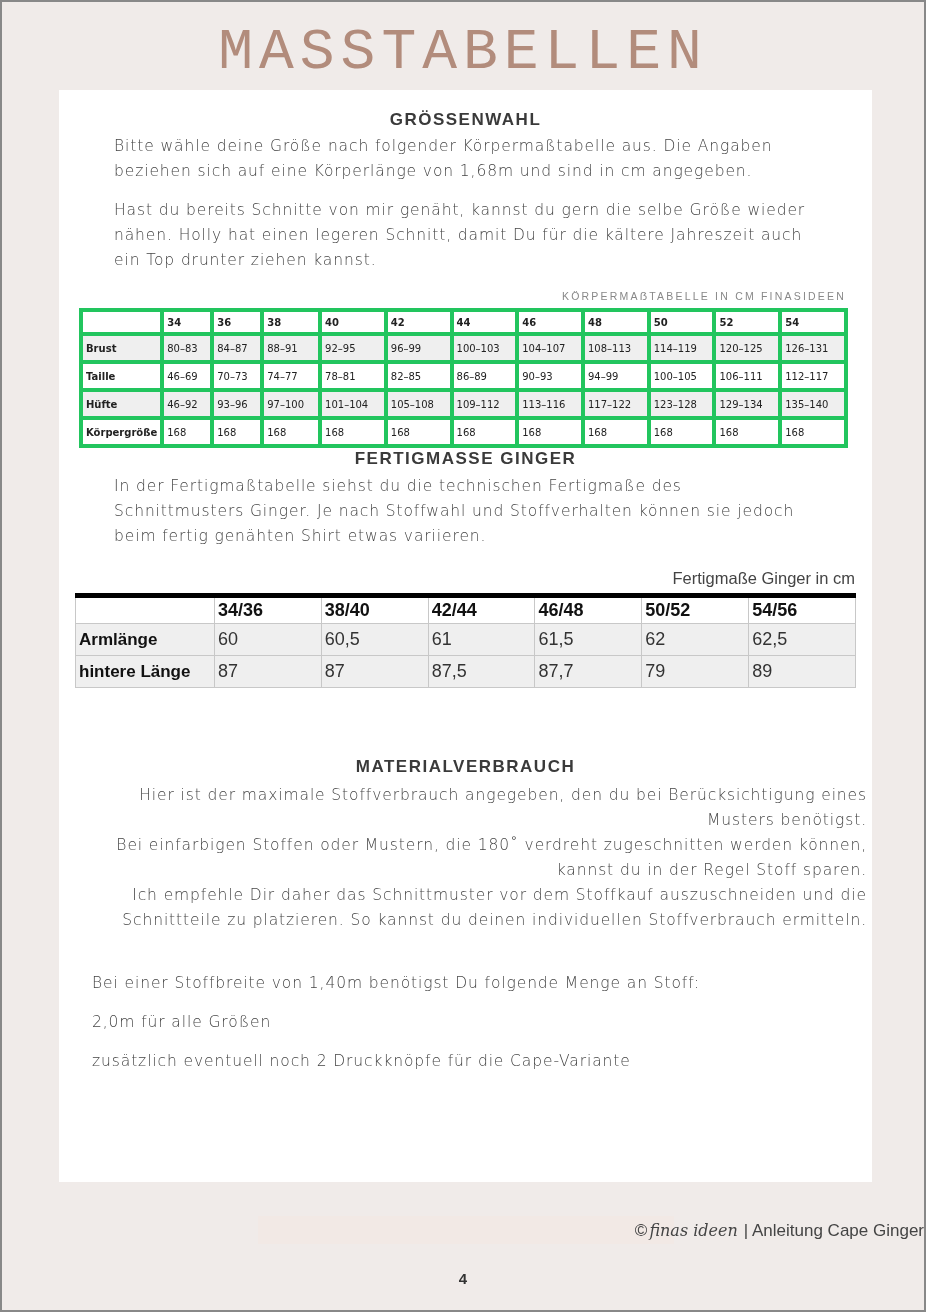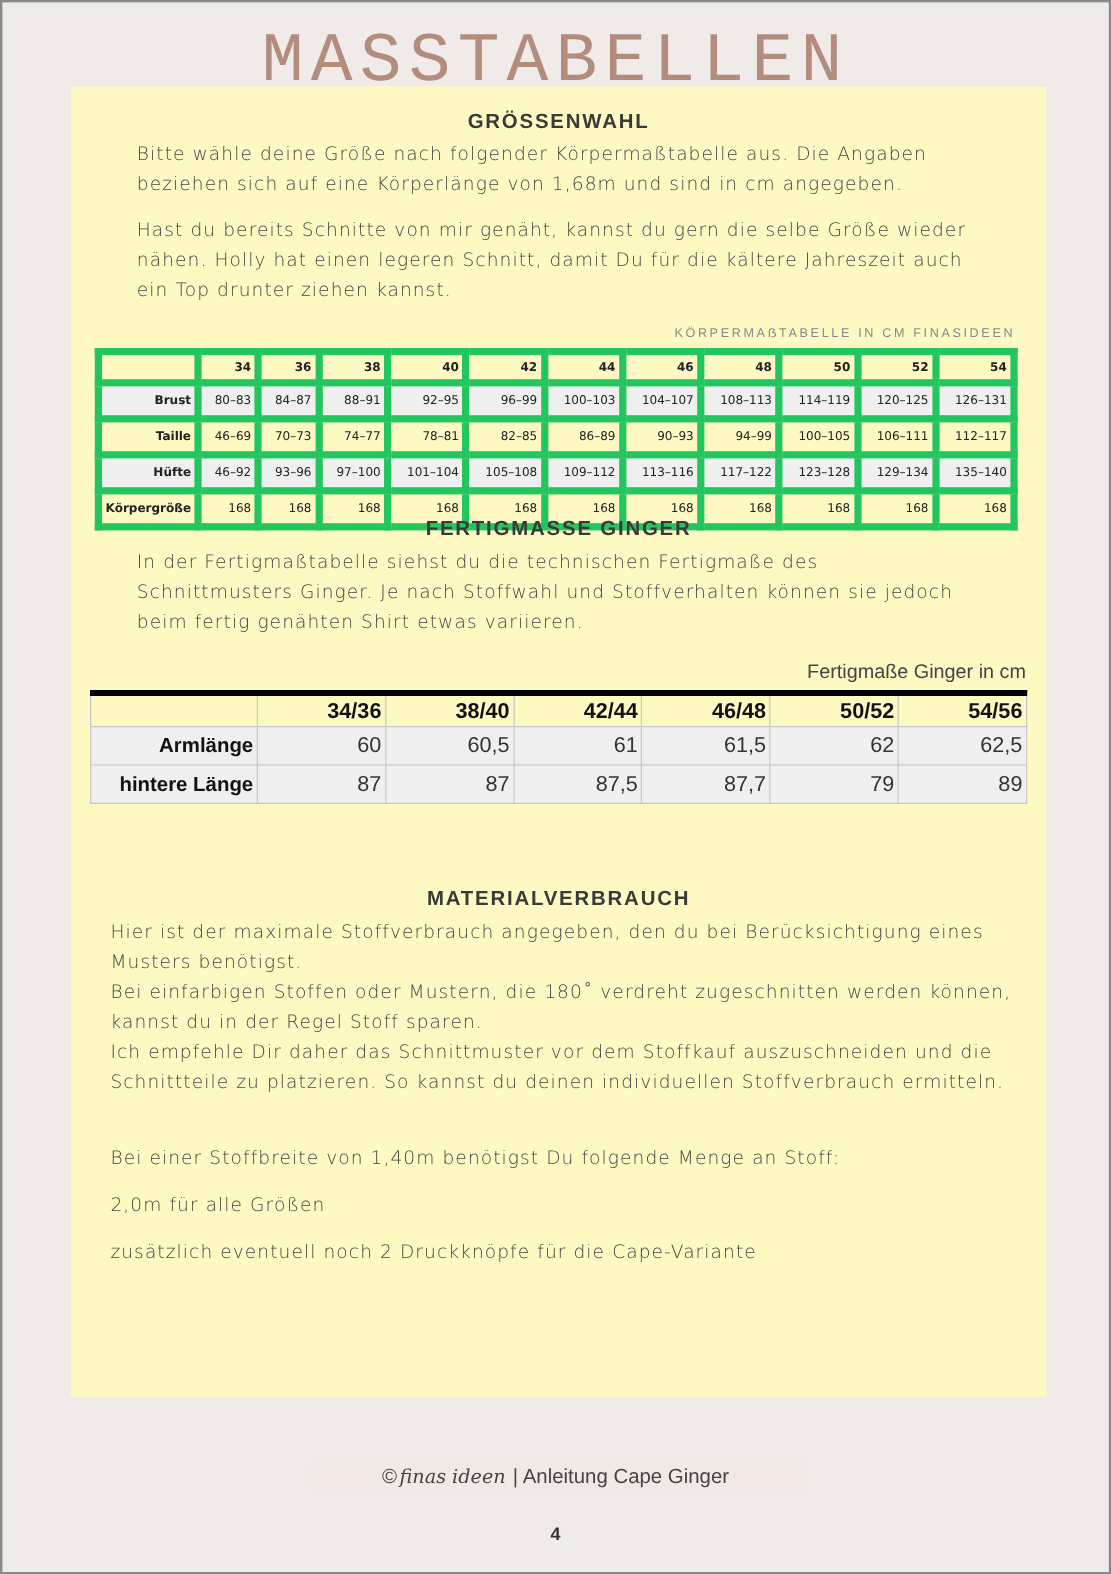--- a/index.html
+++ b/index.html
@@ -11,22 +11,22 @@
   .page {
     position: absolute; left: 2px; top: 2px; width: 922px; height: 1308px;
     background: #f0ebe9;
   }
   .title {
     position: absolute; left: 0; top: 22px; width: 922px; text-align: center;
     font-family: Liberation Mono, monospace; font-weight: 300;
     font-size: 58px; letter-spacing: 6px; color: #b28c7c; line-height: 1;
   }
   .panel {
-    position: absolute; left: 57px; top: 70px; width: 813px; height: 1092px;
-    background: #fef9c3;
+    position: absolute; left: 57px; top: 88px; width: 813px; height: 1092px;
+    background: #ffffff;
   }
   .h2 {
     position: absolute; left: 0; width: 813px; text-align: center;
     font-family: "Liberation Sans", sans-serif; font-weight: bold;
     font-size: 17px; letter-spacing: 1.5px; color: #3a3a3a;
   }
   .para {
     position: absolute; font-family: "DejaVu Sans", sans-serif; font-weight: 300;
     font-size: 15.5px; letter-spacing: 0.9px; line-height: 25px; color: #454545;
     margin: 0;
@@ -35,43 +35,43 @@
     position: absolute; right: 26px; top: 200px;
     font-family: "Liberation Sans", sans-serif; font-size: 10.5px; letter-spacing: 2.2px;
     color: #888;
     margin-left: 16px;
   }
   table.t1 {
     position: absolute; left: 20px; top: 218px; width: 769px;
     border-collapse: collapse; border-top: 4px solid #000;
     font-family: "DejaVu Sans", sans-serif; font-size: 10px; color: #222;
   }
-  table.t1 td { border: 6px solid #22c55e; text-align: right; padding: 0 3px; height: 24px; }
+  table.t1 td { border: 4px solid #22c55e; text-align: left; padding: 0 3px; height: 24px; }
   table.t1 tr.hd td { height: 20px; font-weight: bold; }
   table.t1 td.rl { font-weight: bold; width: 70px; }
   table.t1 tr.g td { background: #efefef; }
   .cap2 {
     position: absolute; right: 17px; top: 479px;
     font-family: "Liberation Sans", sans-serif; font-size: 16.5px; color: #444;
   }
   table.t2 {
     position: absolute; left: 16px; top: 503px; width: 781px;
     border-collapse: collapse; border-top: 5px solid #000;
     font-family: "Liberation Sans", sans-serif; font-size: 18px; color: #333;
   }
-  table.t2 td { border: 1px solid #c8c8c8; text-align: right; padding: 0 3px; height: 31px; }
+  table.t2 td { border: 1px solid #c8c8c8; padding: 0 3px; height: 31px; }
   table.t2 tr.hd td { height: 25px; font-weight: bold; color: #111; }
   table.t2 td.rl { font-weight: bold; color: #111; width: 132px; font-size: 17px; }
   table.t2 tr.g td { background: #efefef; }
   .footer-band {
     position: absolute; left: 256px; top: 1214px; width: 416px; height: 28px;
     background: #f2e9e5;
   }
   .footer-text {
-    position: absolute; left: 0; top: 1219px; width: 922px; text-align: center;
+    position: absolute; left: 0; top: 1219px; width: 922px; text-align: right;
     font-family: "Liberation Sans", sans-serif; font-size: 17px; color: #444;
   }
   .footer-text .brand { font-family: "DejaVu Serif", serif; font-style: italic; font-size: 16px; margin: 0 6px 0 2px; }
   .pagenum {
     position: absolute; left: 0; top: 1268px; width: 922px; text-align: center;
     font-family: "Liberation Sans", sans-serif; font-weight: bold; font-size: 15px; color: #333;
   }
 </style>
 </head>
 <body>
@@ -190,21 +190,21 @@
         <td>87</td>
         <td>87,5</td>
         <td>87,7</td>
         <td>79</td>
         <td>89</td>
       </tr>
     </tbody>
       </table>
 
     <div class="h2" style="top:667px">MATERIALVERBRAUCH</div>
-    <p class="para" style="left:33px; top:693px; width:775px; white-space:pre-line;">Hier ist der maximale Stoffverbrauch angegeben, den du bei Berücksichtigung eines Musters benötigst.
+    <p class="para" style="left:33px; top:693px; width:775px; white-space:pre-line;text-align:right;">Hier ist der maximale Stoffverbrauch angegeben, den du bei Berücksichtigung eines Musters benötigst.
 Bei einfarbigen Stoffen oder Mustern, die 180˚ verdreht zugeschnitten werden können, kannst du in der Regel Stoff sparen.
 Ich empfehle Dir daher das Schnittmuster vor dem Stoffkauf auszuschneiden und die Schnittteile zu platzieren. So kannst du deinen individuellen Stoffverbrauch ermitteln.</p>
     <p class="para" style="left:33px; top:881px; width:775px;">Bei einer Stoffbreite von 1,40m benötigst Du folgende Menge an Stoff:</p>
     <p class="para" style="left:33px; top:920px; width:775px;">2,0m für alle Größen</p>
     <p class="para" style="left:33px; top:959px; width:775px;">zusätzlich eventuell noch 2 Druckknöpfe für die Cape-Variante</p>
   </div>
 
   <div class="footer-band"></div>
   <div class="footer-text">
     <span>©</span><span class="brand">finas ideen</span><span>| Anleitung Cape Ginger</span>

